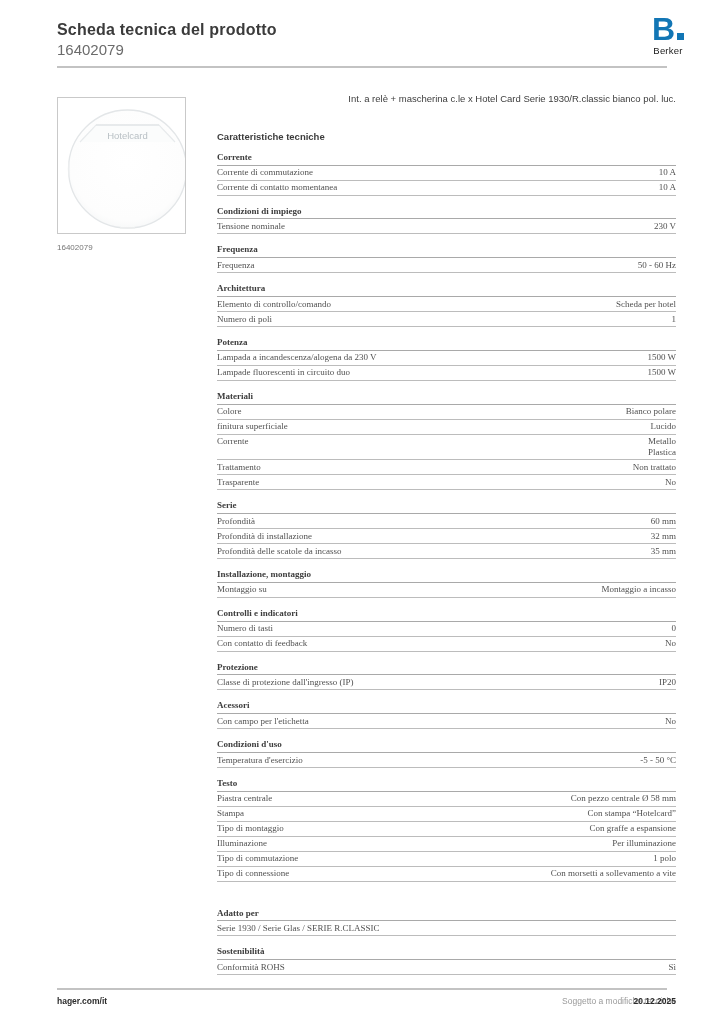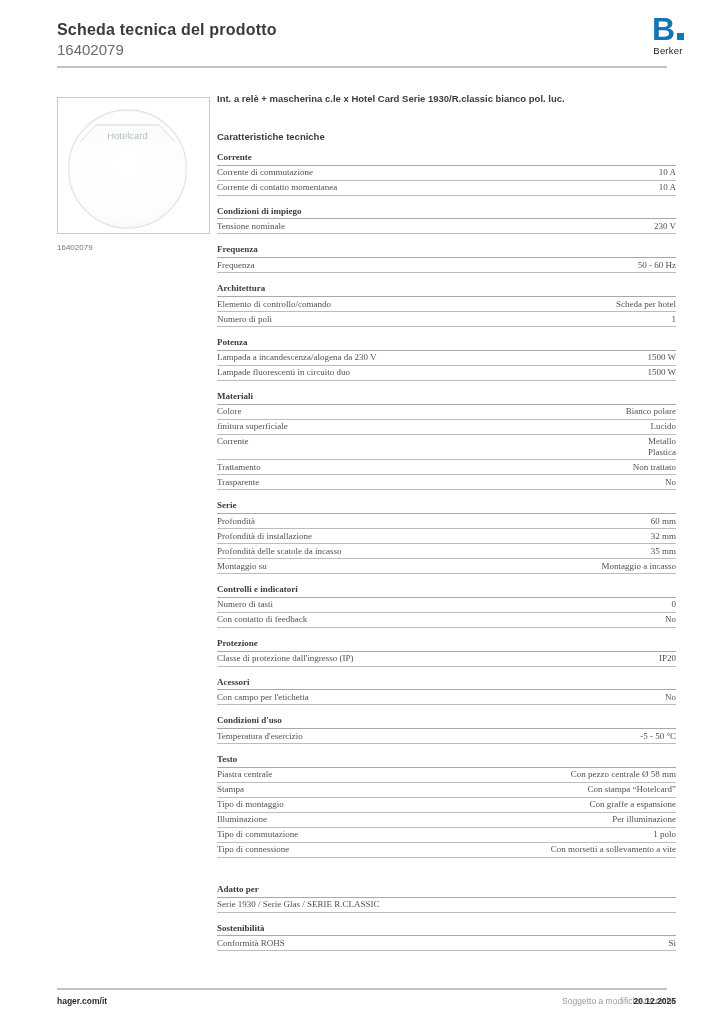--- a/index.html
+++ b/index.html
@@ -13,26 +13,26 @@
   .page-title { font-size:16px; font-weight:bold; color:#3b3b3b; letter-spacing:.2px; }
   .page-number { font-size:15px; color:#6b6b6b; margin-top:2px; }
   .logo { position:absolute; right:40px; top:16px; text-align:left; }
   .logo-mark { font-size:32px; font-weight:bold; color:#1276b5; line-height:0.82; letter-spacing:-1px; }
   .logo-dot { display:inline-block; width:7px; height:7px; background:#1276b5; margin-left:3px; }
   .logo-name { font-size:9.5px; font-weight:normal; color:#1a1a1a; margin-top:3px; letter-spacing:.2px;text-align:center; }
   .rule-top { position:absolute; left:57px; width:610px; top:66px; height:2px; background:#c3c3c3; }
 
   
   .left-col { position:absolute; left:57px; top:97px; width:145px; }
-  .img-box { width:153px; height:137px; border:1px solid #c9c9c9; background:#fff; overflow:hidden; }
+  .img-box { width:129px; height:137px; border:1px solid #c9c9c9; background:#fff; overflow:hidden; }
   .img-caption { font-size:8px; color:#757575; margin-top:9px; }
 
   
   .right-col { position:absolute; left:217px; top:93px; width:459px; }
-  .description { font-size:9.5px; font-weight:bold; color:#3d3d3d; line-height:1.25; }
+  .description { font-size:9.5px; font-weight:normal; color:#3d3d3d; line-height:1.25;text-align:right; }
   .specs-heading { font-size:9.5px; font-weight:bold; color:#3d3d3d; margin-top:26px; }
   .sections { margin-top:3px;font-family:Liberation Serif, serif; }
   .section { }
   .sec-title {
     font-size:9px; font-weight:bold; color:#3d3d3d; line-height:1.2;
     margin-top:10px; padding-bottom:2px; border-bottom:1px solid #a9a9a9;
   }
   .row {
     display:flex; justify-content:space-between; align-items:flex-start;
     font-size:9px; line-height:1.2; color:#515151;
@@ -170,20 +170,21 @@
         <div class="row">
           <div class="lbl">Profondità di installazione</div>
           <div class="val">32 mm</div>
         </div>
         <div class="row">
           <div class="lbl">Profondità delle scatole da incasso</div>
           <div class="val">35 mm</div>
         </div>
       </div>
       <div class="section">
+        <div class="sec-title">Installazione, montaggio</div>
         <div class="row">
           <div class="lbl">Montaggio su</div>
           <div class="val">Montaggio a incasso</div>
         </div>
       </div>
       <div class="section">
         <div class="sec-title">Controlli e indicatori</div>
         <div class="row">
           <div class="lbl">Numero di tasti</div>
           <div class="val">0</div>

